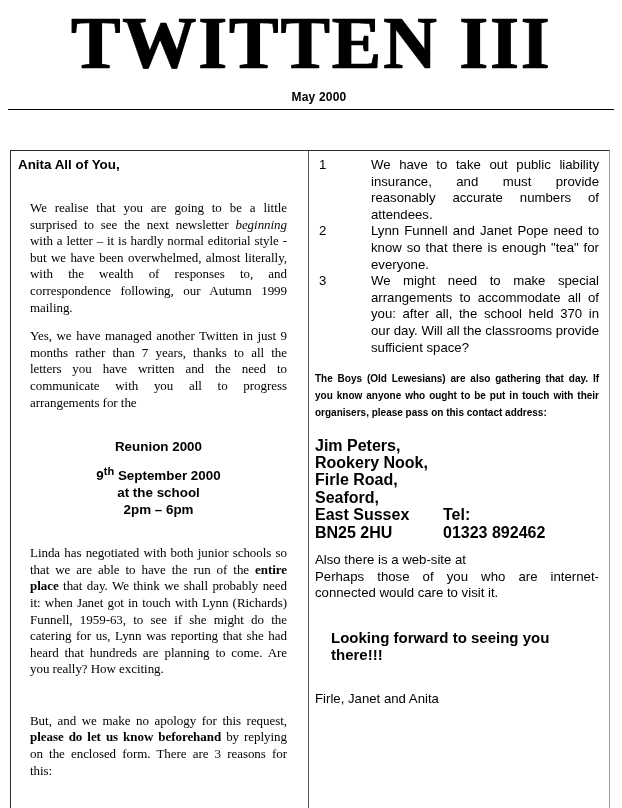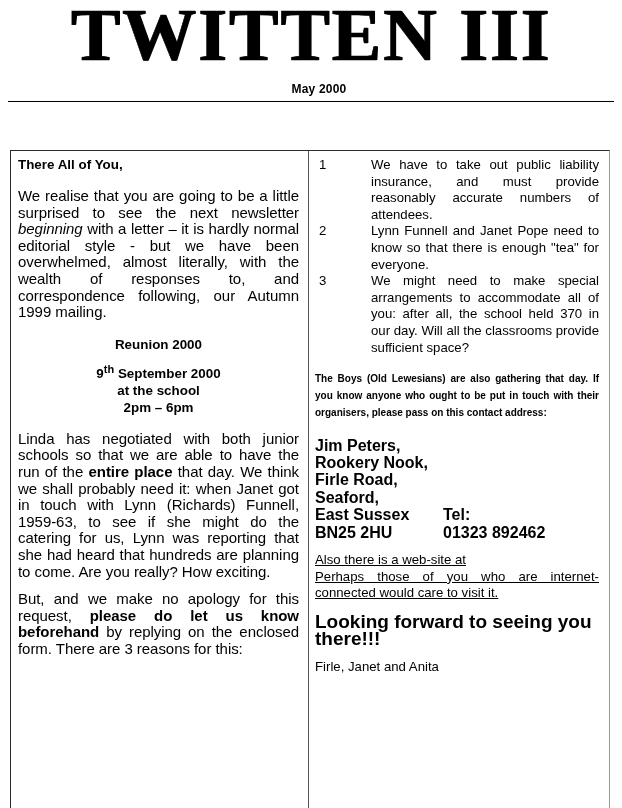--- a/index.html
+++ b/index.html
@@ -19,20 +19,21 @@
   .page {
     width: 622px;
     height: 808px;
     position: relative;
     box-sizing: border-box;
   }
 
   
   .masthead {
     text-align: center;
+    padding-top: 8px;
   }
   .masthead-title {
     font-family: "Liberation Serif", "DejaVu Serif", serif;
     font-size: 74px;
     font-weight: bold;
     line-height: 0.95;
     letter-spacing: 2px;
     margin: 0;
     padding: 0 0 0 0;
     -webkit-text-stroke: 0.6px #000;
@@ -76,25 +77,26 @@
     padding: 6px 9px 0 7px;
     border-right: 1.2px solid #555;
   }
   .col-right {
     width: 300px;
     padding: 6px 10px 0 6px;
   }
 
   
   p.body {
-    font-size: 15px;
-    line-height: 16.6px;
-    text-align: justify;
-    margin: 0;
+    font-size: 13px;
+    line-height: 16.6px;
+    text-align: justify;
+    margin: 12px;
     letter-spacing: -0.05px;
+    font-family: Liberation Serif, serif;
   }
   .gap-lg { height: 15px; }
   .gap-md { height: 11px; }
 
   .salutation {
     font-size: 13.4px;
     font-weight: bold;
     line-height: 16px;
     margin: 0;
   }
@@ -171,29 +173,28 @@
   .weblink {
     text-decoration: underline;
     font-size: 13.2px;
     line-height: 16.6px;
   }
   p.plain {
     font-size: 13.2px;
     line-height: 16.6px;
     margin: 0;
     text-align: justify;
-    text-decoration: underline;
   }
   p.plain.left { text-align: left; }
 
   p.closing {
-    font-size: 19px;
+    font-size: 15px;
     font-weight: bold;
     line-height: 17px;
-    margin: 0;
+    margin: 16px;
   }
   p.signoff {
     font-size: 13.2px;
     line-height: 17px;
     margin: 0;
   }
 </style>
 </head>
 <body>
 
@@ -202,26 +203,27 @@
   <div class="masthead">
     <div class="masthead-title">TWITTEN III</div>
     <div class="masthead-date">May 2000</div>
     <hr class="rule">
   </div>
 
   <div class="frame">
 
     <div class="col col-left">
 
-      <div class="salutation">There All of You,</div>
+      <div class="salutation">Anita All of You,</div>
 
       <div class="gap-lg"></div>
 
       <p class="body"><span>We realise that you are going to be a little surprised to see the next newsletter </span><i class="ital">beginning</i><span> with a letter – it is hardly normal editorial style - but we have been overwhelmed, almost literally, with the wealth of responses to, and correspondence following, our Autumn 1999 mailing.</span></p>
 
+      <p class="body">Yes, we have managed another Twitten in just 9 months rather than 7 years, thanks to all the letters you have written and the need to communicate with you all to progress arrangements for the</p>
 
       <div class="gap-lg"></div>
 
       <div class="centered">Reunion 2000</div>
 
       <div class="gap-md"></div>
 
       <div class="centered tight"><span>9</span><sup class="ord">th</sup><span> September 2000</span></div>
       <div class="centered tight">at the school</div>
       <div class="centered tight">2pm – 6pm</div>

